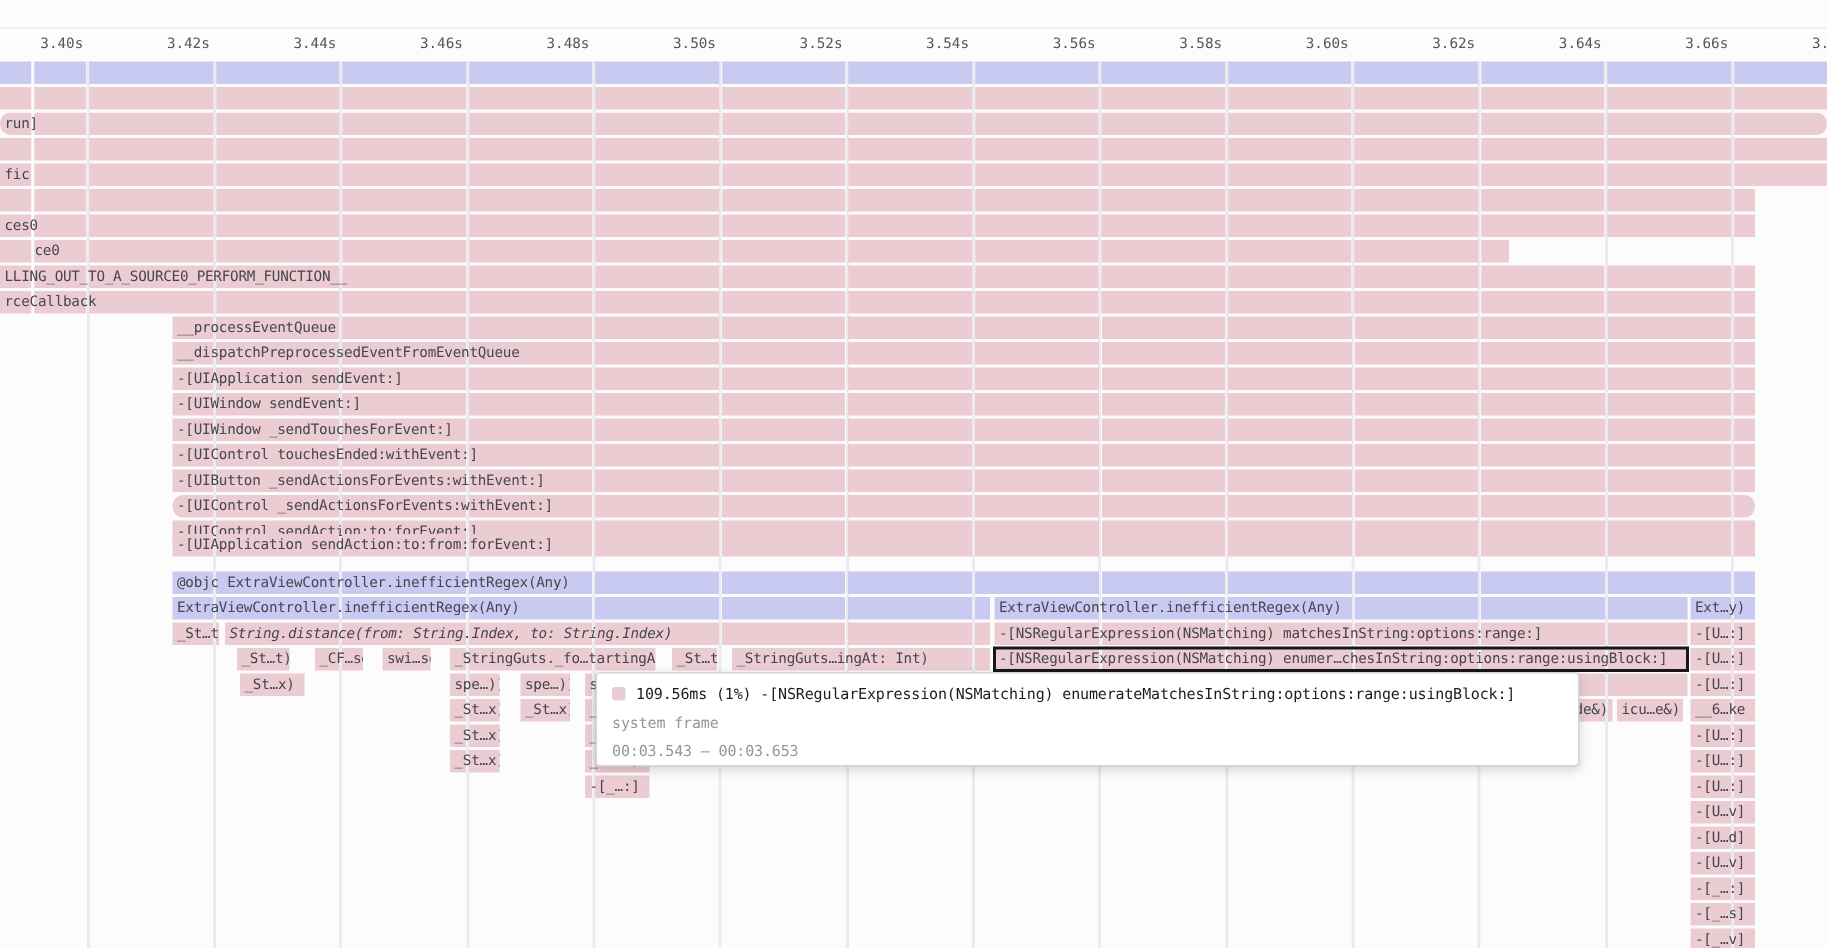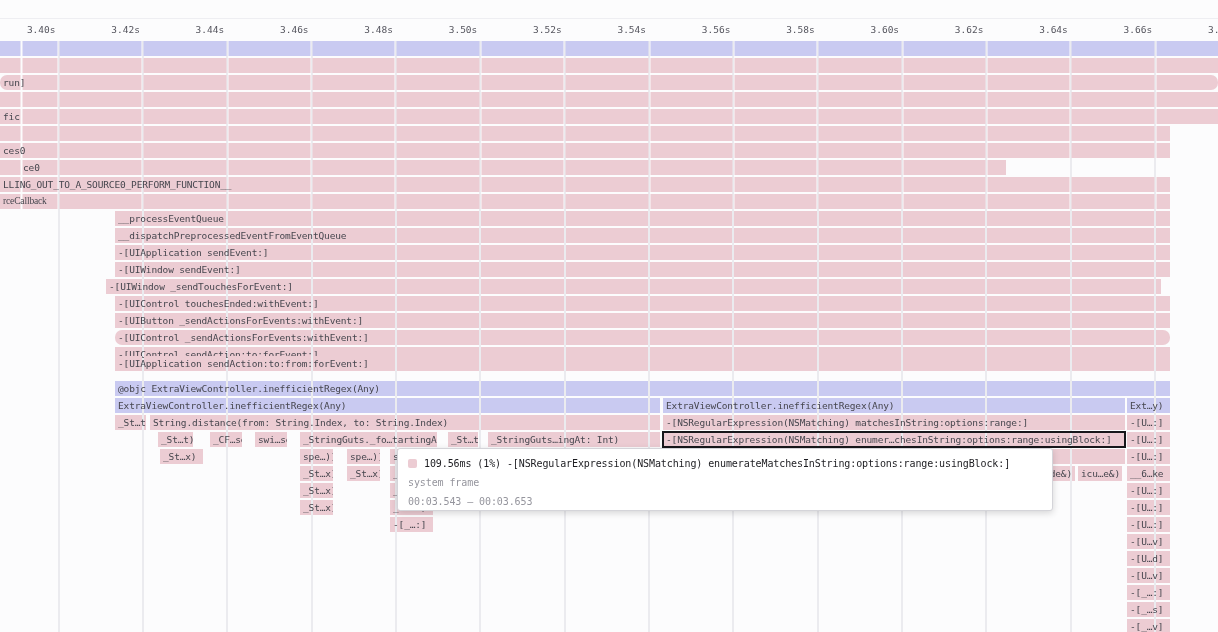--- a/index.html
+++ b/index.html
@@ -78,37 +78,37 @@
       <div class="gridline" style="left: 1154.18px;"></div>
       <div class="bar v" style="left: 0px; top: 41px; width: 1218px; height: 15px;"></div>
       <div class="bar" style="left: 0px; top: 58px; width: 1218px; height: 15px;"></div>
       <div class="bar" style="left: 0px; top: 75px; width: 1218px; height: 15px; border-radius: 7px;">run]</div>
       <div class="bar" style="left: 0px; top: 92px; width: 1218px; height: 15px;"></div>
       <div class="bar" style="left: 0px; top: 109px; width: 1218px; height: 15px;">fic</div>
       <div class="bar" style="left: 0px; top: 126px; width: 1170px; height: 15px;"></div>
       <div class="bar" style="left: 0px; top: 143px; width: 1170px; height: 15px;">ces0</div>
       <div class="bar" style="left: 0px; top: 160px; width: 1006px; height: 15px; padding-left: 23px;">ce0</div>
       <div class="bar" style="left: 0px; top: 177px; width: 1170px; height: 15px;">LLING_OUT_TO_A_SOURCE0_PERFORM_FUNCTION__</div>
-      <div class="bar" style="left: 0px; top: 194px; width: 1170px; height: 15px; font-family: Liberation Serif, serif;">rceCallback</div>
+      <div class="bar" style="left: 0px; top: 194px; width: 1170px; height: 15px;">rceCallback</div>
       <div class="bar" style="left: 115px; top: 211px; width: 1055px; height: 15px;">__processEventQueue</div>
       <div class="bar" style="left: 115px; top: 228px; width: 1055px; height: 15px;">__dispatchPreprocessedEventFromEventQueue</div>
       <div class="bar" style="left: 115px; top: 245px; width: 1055px; height: 15px;">-[UIApplication sendEvent:]</div>
       <div class="bar" style="left: 115px; top: 262px; width: 1055px; height: 15px;">-[UIWindow sendEvent:]</div>
-      <div class="bar" style="left: 106px; top: 279px; width: 1055px; height: 15px;">-[UIWindow _sendTouchesForEvent:]</div>
+      <div class="bar" style="left: 115px; top: 279px; width: 1055px; height: 15px;">-[UIWindow _sendTouchesForEvent:]</div>
       <div class="bar" style="left: 115px; top: 296px; width: 1055px; height: 15px;">-[UIControl touchesEnded:withEvent:]</div>
       <div class="bar" style="left: 115px; top: 313px; width: 1055px; height: 15px;">-[UIButton _sendActionsForEvents:withEvent:]</div>
       <div class="bar" style="left: 115px; top: 330px; width: 1055px; height: 15px; border-radius: 7px;">-[UIControl _sendActionsForEvents:withEvent:]</div>
       <div class="bar" style="left: 115px; top: 347px; width: 1055px; height: 15px;">-[UIControl sendAction:to:forEvent:]</div>
       <div class="bar" style="left: 115px; top: 356px; width: 1055px; height: 15px;">-[UIApplication sendAction:to:from:forEvent:]</div>
       <div class="bar v" style="left: 115px; top: 381px; width: 1055px; height: 15px;">@objc ExtraViewController.inefficientRegex(Any)</div>
       <div class="bar v" style="left: 115px; top: 398px; width: 545px; height: 15px;">ExtraViewController.inefficientRegex(Any)</div>
       <div class="bar v" style="left: 663px; top: 398px; width: 462px; height: 15px;">ExtraViewController.inefficientRegex(Any)</div>
       <div class="bar v" style="left: 1127px; top: 398px; width: 43px; height: 15px;">Ext…y)</div>
       <div class="bar" style="left: 115px; top: 415px; width: 31px; height: 15px;">_St…t)</div>
-      <div class="bar" style="left: 150px; top: 415px; width: 510px; height: 15px;">String.distance(from: String.Index, to: String.Index)</div>
+      <div class="bar" style="left: 150px; top: 415px; width: 510px; height: 15px; font-style: italic;">String.distance(from: String.Index, to: String.Index)</div>
       <div class="bar" style="left: 663px; top: 415px; width: 462px; height: 15px;">-[NSRegularExpression(NSMatching) matchesInString:options:range:]</div>
       <div class="bar" style="left: 1127px; top: 415px; width: 43px; height: 15px;">-[U…:]</div>
       <div class="bar" style="left: 158px; top: 432px; width: 35px; height: 15px;">_St…t)</div>
       <div class="bar" style="left: 210px; top: 432px; width: 32px; height: 15px;">_CF…se</div>
       <div class="bar" style="left: 255px; top: 432px; width: 32px; height: 15px;">swi…se</div>
       <div class="bar" style="left: 300px; top: 432px; width: 137px; height: 15px;">_StringGuts._fo…tartingAt: Int)</div>
       <div class="bar" style="left: 448px; top: 432px; width: 30px; height: 15px;">_St…t)</div>
       <div class="bar" style="left: 488px; top: 432px; width: 172px; height: 15px;">_StringGuts…ingAt: Int)</div>
       <div class="bar sel" style="left: 663px; top: 432px; width: 462px; height: 15px;">-[NSRegularExpression(NSMatching) enumer…chesInString:options:range:usingBlock:]</div>
       <div class="bar" style="left: 1127px; top: 432px; width: 43px; height: 15px;">-[U…:]</div>

